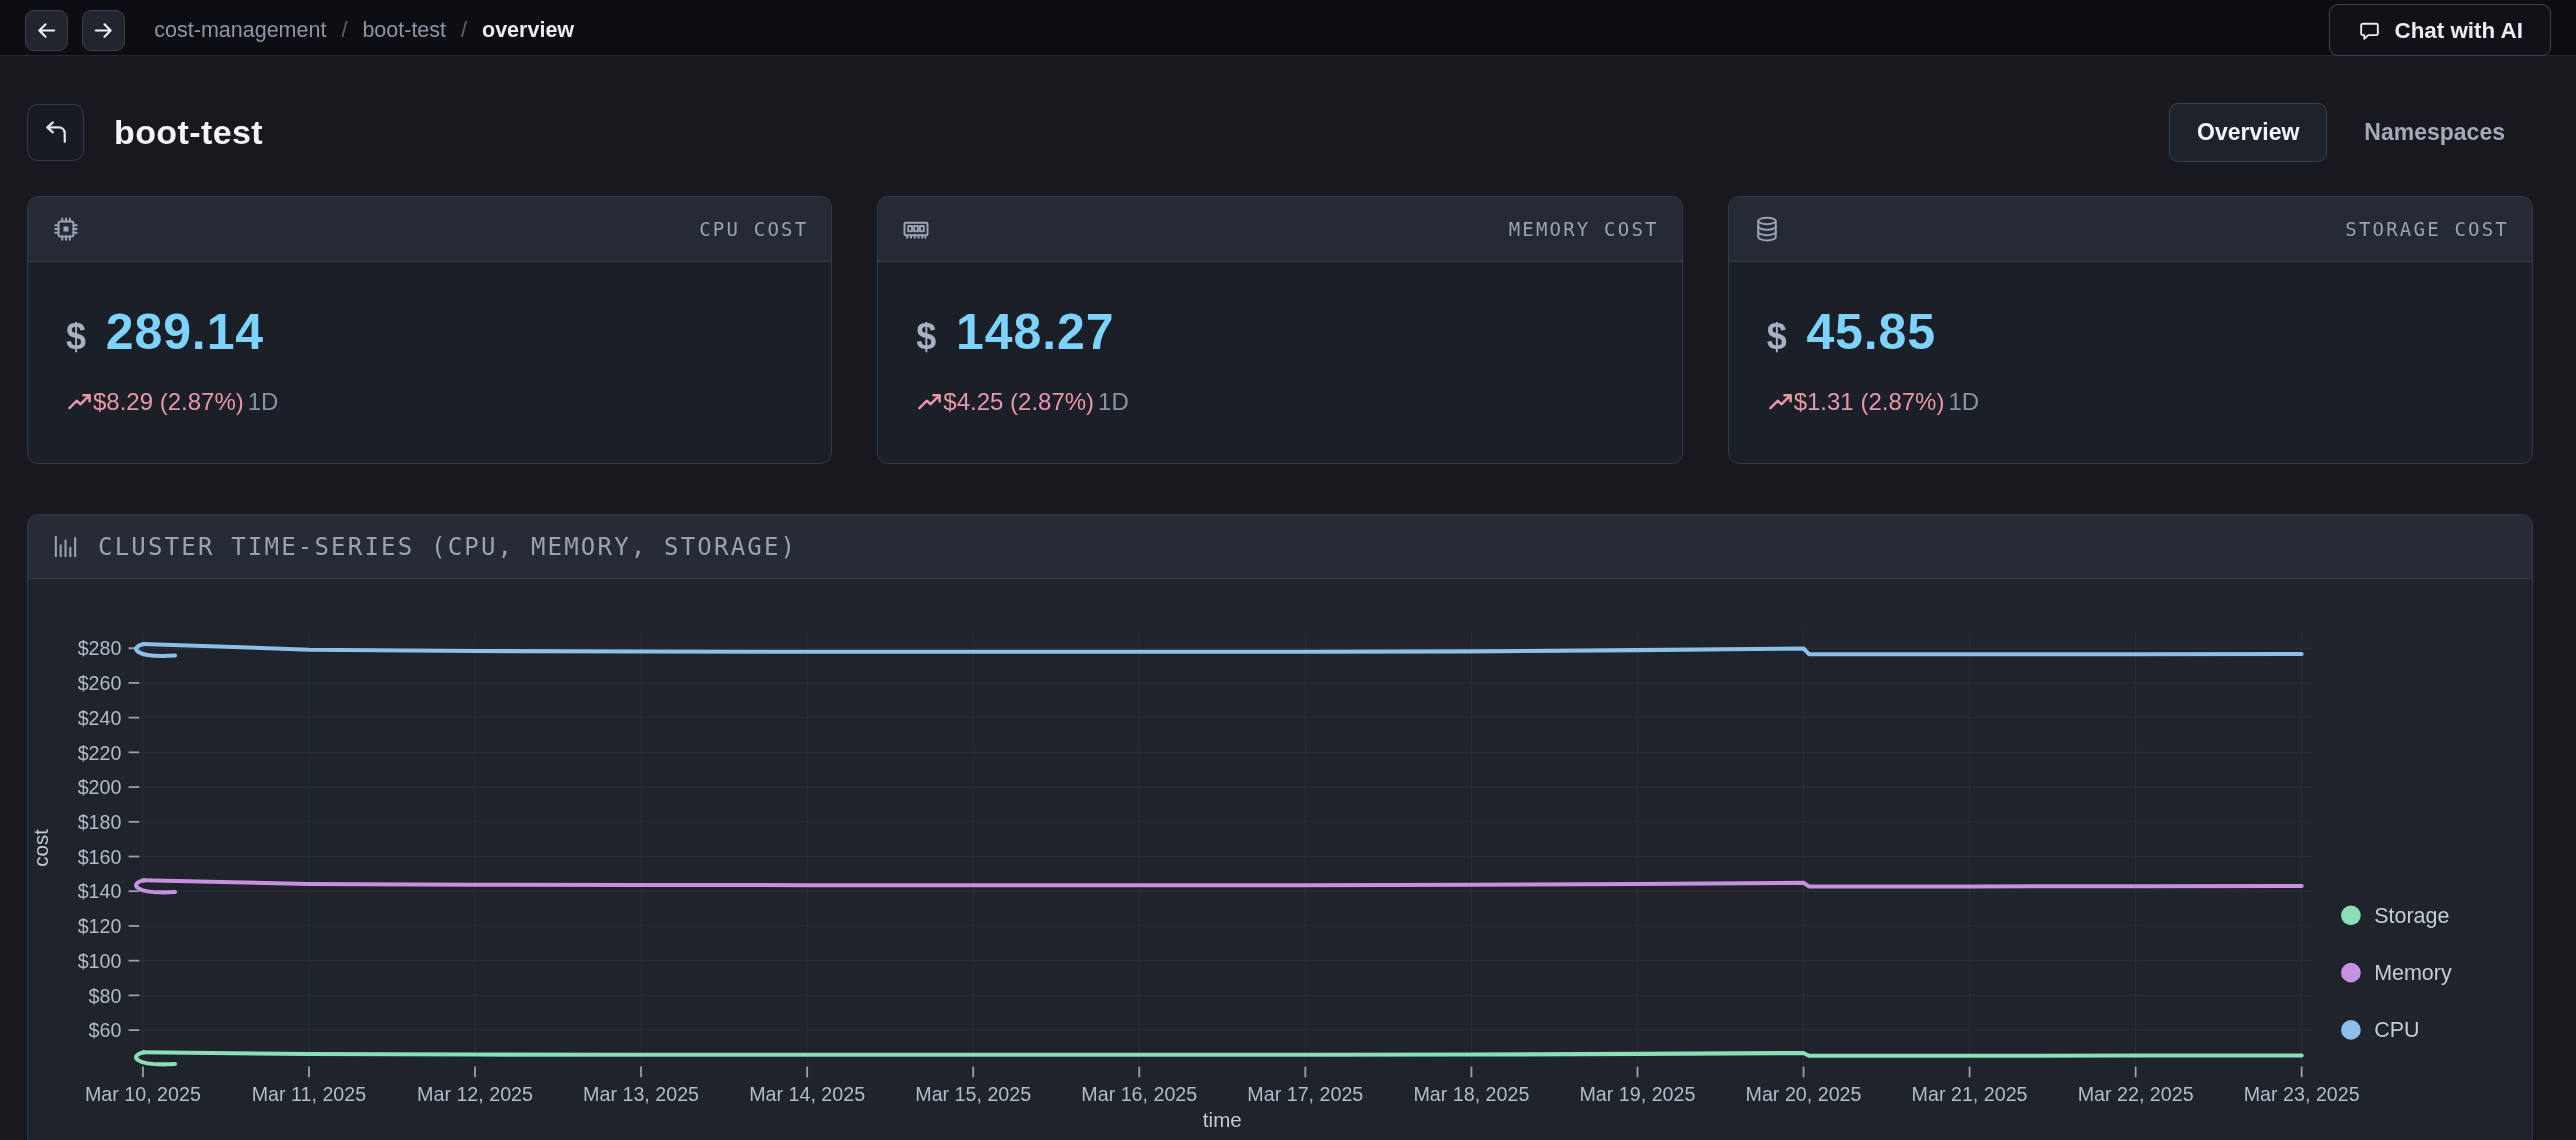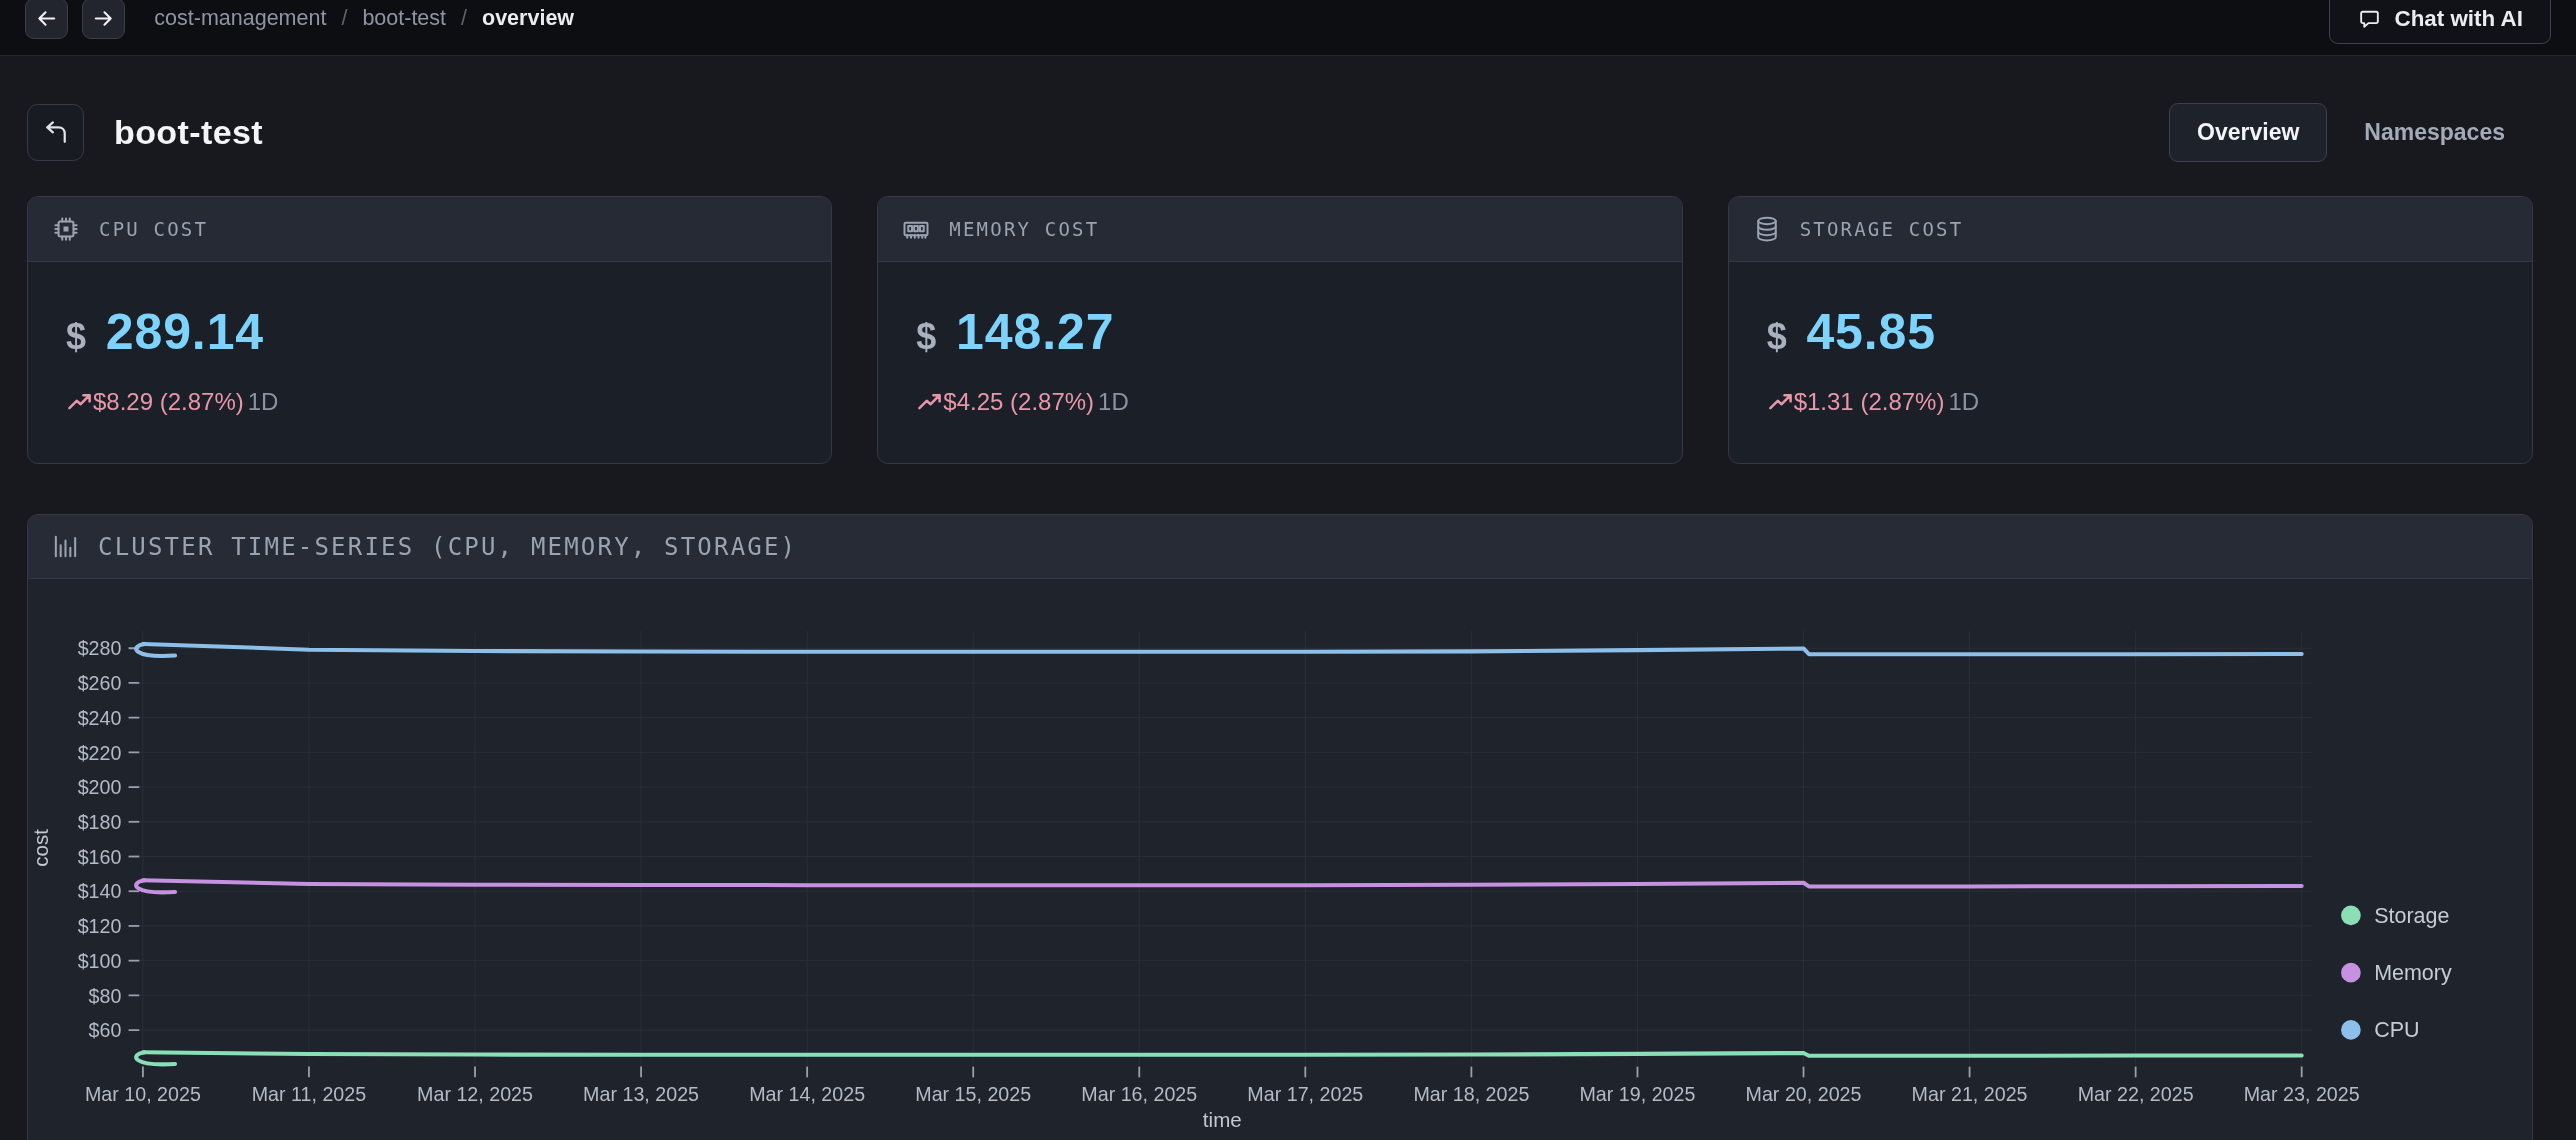--- a/index.html
+++ b/index.html
@@ -5,21 +5,21 @@
   * { margin:0; padding:0; box-sizing:border-box; }
   html,body { width:2576px; height:1140px; overflow:hidden; }
   body {
     background:#17191f;
     font-family:"Liberation Sans", sans-serif;
     color:#e9ecf1;
   }
   
   .topbar {
     height:56px; background:#0d0e12; border-bottom:0.9px solid #24262d;
-    display:flex; align-items:flex-start; padding:4px 25px;
+    display:flex; align-items:flex-start; padding:16px 25px;
   }
   .nav-btn {
     width:43px; height:41px; margin-top:-6.3px; border-radius:9px;
     background:#22252d; border:0.9px solid #3a3f4a; color:#eef0f4;
     display:flex; align-items:center; justify-content:center; cursor:pointer;
   }
   .nav-btn + .nav-btn { margin-left:14.3px; }
   .breadcrumb { display:flex; align-items:center; gap:15px; margin-left:29px; margin-top:1.8px; font-size:21.5px; color:#8d95a4; }
   .breadcrumb .sep { color:#5d6470; }
   .breadcrumb .current { color:#e9ecf1; font-weight:700; }
@@ -40,21 +40,21 @@
   }
   .page-title { margin-left:30px; font-size:34px; font-weight:700; color:#f2f4f7; letter-spacing:0.4px; }
   .tabs { margin-left:auto; display:flex; align-items:center; gap:9px; }
   .tab { padding:15px 27px; font-size:23px; font-weight:600; color:#a4abb8; border:0.9px solid transparent; border-radius:9px; cursor:pointer; }
   .tab.active { background:#1d222b; border-color:#3a4150; color:#f2f4f7; font-weight:700; }
   
   .cards { margin-top:34px; display:grid; grid-template-columns:1fr 1fr 1fr; gap:45px; }
   .card { border:0.9px solid #333946; border-radius:10.7px; background:#1b1f28; overflow:hidden; }
   .card-header {
     background:#252a34; border-bottom:0.9px solid #333946; padding:17px 23px;
-    display:flex; align-items:center; gap:18px;
+    display:flex; align-items:center; gap:18px;justify-content:space-between;
   }
   .card-header .label {
     font-family:"DejaVu Sans Mono", monospace; font-size:19px; letter-spacing:2.2px; color:#9aa3b1;
   }
   .card-body { padding:41px 38px 47px 38px; }
   .value-row { display:flex; align-items:baseline; gap:19.7px; }
   .currency { font-size:36px; font-weight:700; color:#a9b1bf; }
   .value { font-size:50px; font-weight:700; color:#7dd3fc; letter-spacing:0.9px; }
   .trend-row { margin-top:27px; display:flex; align-items:center; gap:0; font-size:24px; }
   .delta { color:#e897a8; }

